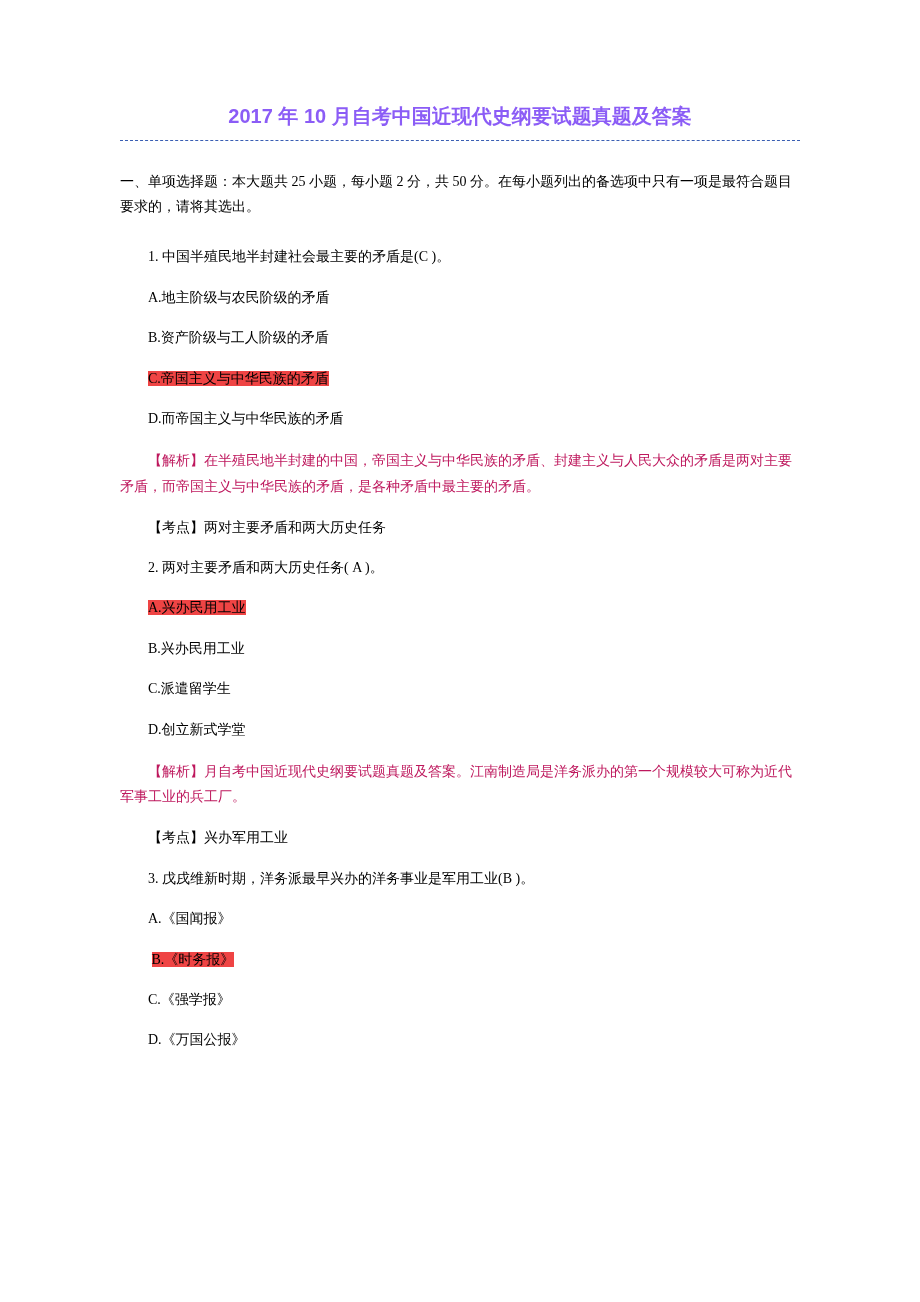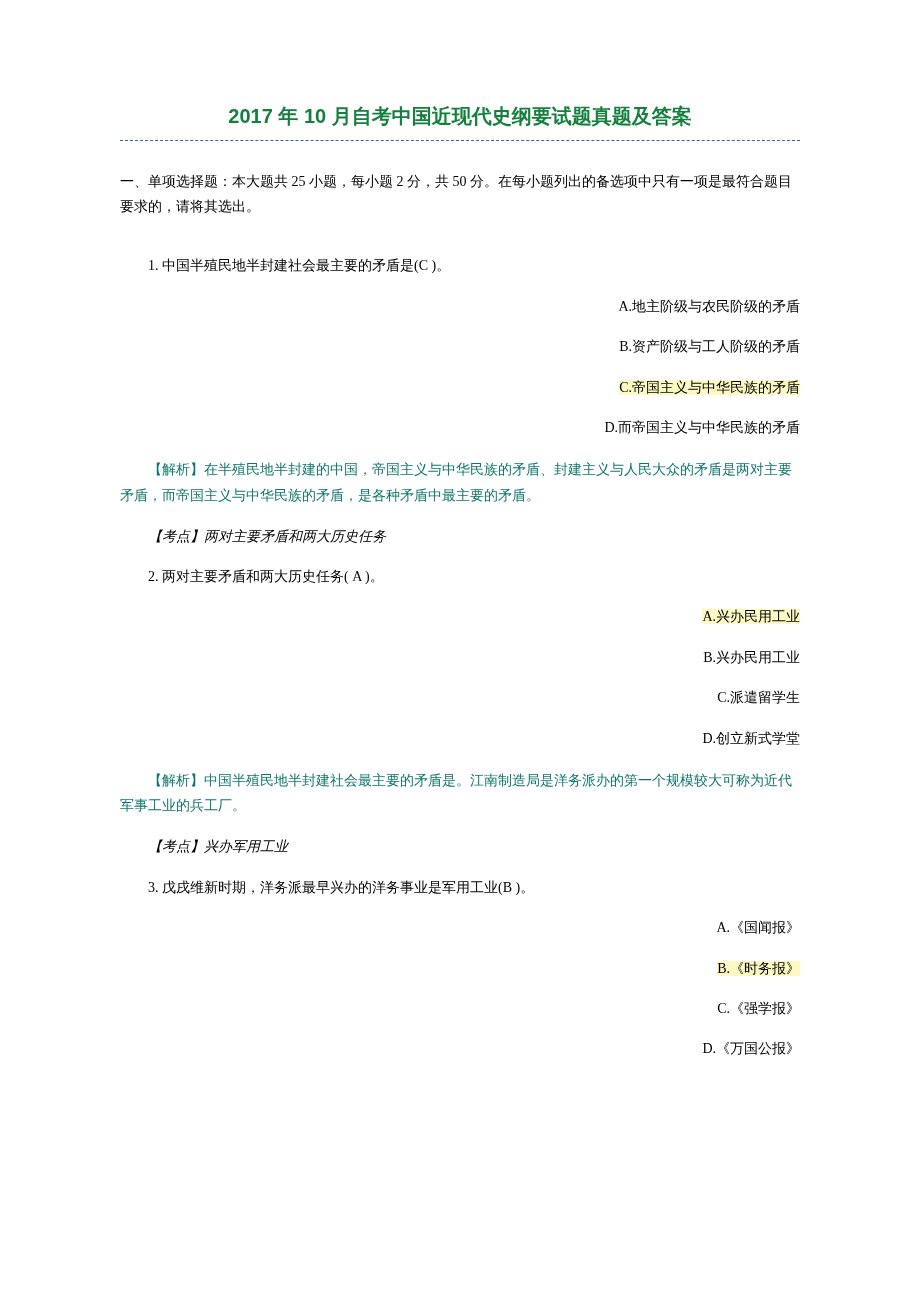--- a/index.html
+++ b/index.html
@@ -13,56 +13,54 @@
       width: 920px;
       padding: 100px 120px 60px 120px;
       font-size: 14px;
       line-height: 1.6;
       color: #000;
     }
     .title {
       text-align: center;
       font-size: 20px;
       font-weight: bold;
-      color: #15803d;
+      color: #8b5cf6;
       margin-bottom: 8px;
       font-family: "SimHei", "黑体", sans-serif;
     }
     .title-underline {
       border-bottom: 1.5px dashed #3a5fb3;
       margin-bottom: 28px;
       width: 100%;
     }
     .instructions {
-      margin-bottom: 36px;
+      margin-bottom: 27px;
       line-height: 1.8;
     }
     .question-text {
       margin-bottom: 18px;
       text-indent: 2em;
     }
     .option {
       margin-bottom: 18px;
       text-indent: 2em;
-      text-align: right;
     }
     .highlighted {
-      background-color: #fef9c3;
+      background-color: #ef4444;
       display: inline;
     }
     .analysis {
-      color: #0f766e;
+      color: #be185d;
       margin-bottom: 18px;
       text-indent: 2em;
       line-height: 1.8;
     }
     .keypoint {
       margin-bottom: 18px;
       text-indent: 2em;
-      font-style: italic;
     }
   </style>
 </head>
 <body>
 
 <div class="title">2017 年 10 月自考中国近现代史纲要试题真题及答案</div>
 <div class="title-underline"></div>
 
 <div class="instructions">一、单项选择题：本大题共 25 小题，每小题 2 分，共 50 分。在每小题列出的备选项中只有一项是最符合题目要求的，请将其选出。</div>
 
@@ -84,21 +82,21 @@
 <div class="question-text">
   <span>2.</span>
   <span>两对主要矛盾和两大历史任务(   A  )。</span>
 </div>
 
 <div class="option"><span class="highlighted">A.兴办民用工业</span></div>
 <div class="option">B.兴办民用工业</div>
 <div class="option">C.派遣留学生</div>
 <div class="option">D.创立新式学堂</div>
 
-<div class="analysis">【解析】中国半殖民地半封建社会最主要的矛盾是。江南制造局是洋务派办的第一个规模较大可称为近代军事工业的兵工厂。</div>
+<div class="analysis">【解析】月自考中国近现代史纲要试题真题及答案。江南制造局是洋务派办的第一个规模较大可称为近代军事工业的兵工厂。</div>
 <div class="keypoint">【考点】兴办军用工业</div>
 
 <div class="question-text">
   <span>3.</span>
   <span>戊戌维新时期，洋务派最早兴办的洋务事业是军用工业(B  )。</span>
 </div>
 
 <div class="option">A.《国闻报》</div>
 <div class="option">&nbsp;<span class="highlighted">B.《时务报》</span></div>
 <div class="option">C.《强学报》</div>

